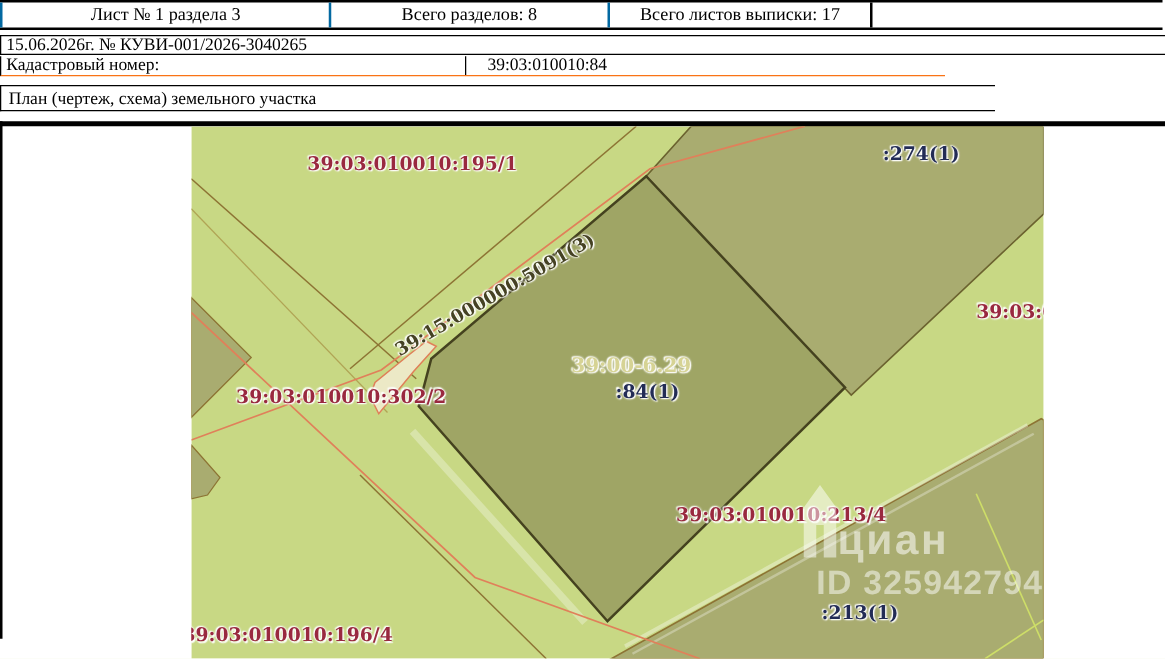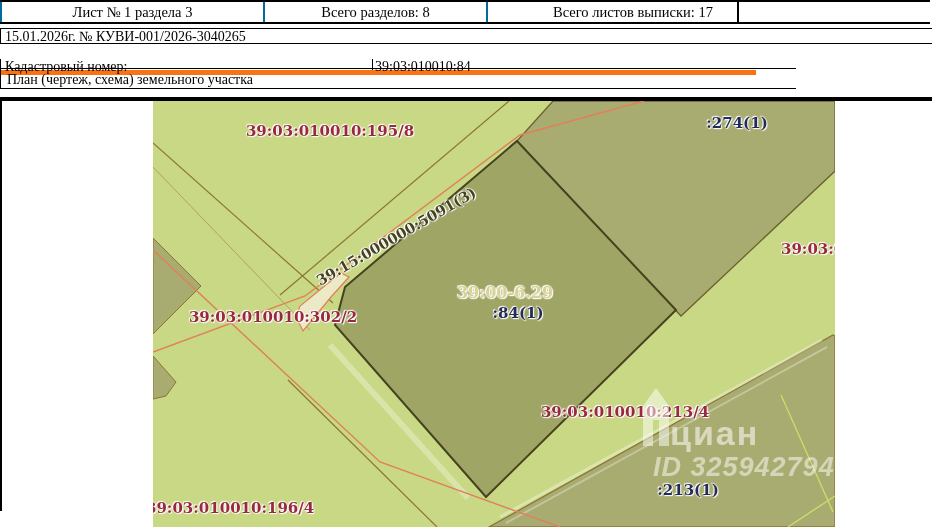--- a/index.html
+++ b/index.html
@@ -4,30 +4,30 @@
 <style>
   html,body{margin:0;padding:0;background:#fff;}
   body{width:932px;height:527px;position:relative;overflow:hidden;
        font-family:"Liberation Serif", serif;color:#000;}
   
   .row1{position:absolute;left:0;top:0;width:930px;height:20px;
         border-top:2px solid #000;border-bottom:2px solid #000;
         display:flex;}
   .row1 .cell{border-left:2px solid #0369a1;flex:none;display:flex;
         align-items:center;justify-content:center;font-size:14.5px;}
-  .row1 .cell:last-child{border-right:2px solid #000;padding-left:41px;}
+  .row1 .cell:last-child{border-right:2px solid #000;}
   .c1{width:261px;} .c2{width:232px;} .c3{width:221px;} .c4{width:208px;}
   .row2{position:absolute;left:0;top:28px;width:932px;height:16px;
         border-top:1px solid #000;border-bottom:1px solid #000;border-left:1px solid #000;
         font-size:14px;line-height:16px;padding-left:4px;box-sizing:border-box;}
-  .row3{position:absolute;left:0;top:59px;width:756px;height:16px;
-        border-bottom:5px solid #f97316;border-left:1px solid #000;
+  .row3{position:absolute;left:0;top:45px;width:756px;height:16px;
+        border-bottom:1px solid #f97316;border-left:1px solid #000;
         font-size:14px;line-height:16px;display:flex;box-sizing:border-box;}
   .row3 .k{width:371px;padding-left:4px;box-sizing:border-box;}
-  .row3 .v{border-left:1px solid #000;padding-left:2px;flex:1;}
+  .row3 .v{border-left:1px solid #000;padding-left:17px;flex:1;}
   .row4{position:absolute;left:0;top:68px;width:796px;height:21px;
         border:1px solid #000;border-right:none;font-size:14px;line-height:21px;
         padding-left:6px;box-sizing:border-box;}
   .map-frame-top{position:absolute;left:0;top:97px;width:932px;height:4px;background:#000;}
   .map-frame-left{position:absolute;left:0;top:97px;width:2px;height:414px;background:#000;}
   
   .map{position:absolute;left:153px;top:101px;width:682px;height:426px;overflow:hidden;}
   .map svg{position:absolute;left:0;top:0;}
   .lbl{position:absolute;white-space:nowrap;font-family:"DejaVu Serif","Liberation Serif",serif;
        font-weight:bold;transform:translate(-50%,-50%);
@@ -45,21 +45,21 @@
 </style>
 </head>
 <body>
 
 <div class="row1">
   <div class="cell c1">Лист № 1 раздела 3</div>
   <div class="cell c3">Всего разделов: 8</div>
   <div class="cell c4">Всего листов выписки: 17</div>
 </div>
 
-<div class="row2">15.01.2026г. № КУВИ-001/2026-3040265</div>
+<div class="row2">15.06.2026г. № КУВИ-001/2026-3040265</div>
 
 <div class="row3">
   <div class="k">Кадастровый номер:</div>
   <div class="v">39:03:010010:84</div>
 </div>
 
 <div class="row4">План (чертеж, схема) земельного участка</div>
 
 <div class="map-frame-top"></div>
 <div class="map-frame-left"></div>
@@ -89,29 +89,29 @@
     <polyline points="153,250 380,462 560,527" fill="none" stroke="#e0805a" stroke-width="1.4"></polyline>
 
     <line x1="781" y1="395" x2="833" y2="512" stroke="#cede68" stroke-width="1.3"></line>
     <line x1="788" y1="527" x2="835" y2="496" stroke="#cede68" stroke-width="1.3"></line>
 
     <polygon points="517,141 676,310 486,497 335,325 345,287" fill="#9fa565" stroke="#45421f" stroke-width="2"></polygon>
 
     <polygon points="349,277 331,297 303,331 296,317 300,306 327,284 341,273" fill="#ece9c6" stroke="#e07f58" stroke-width="1.2"></polygon>
   </svg>
 
-  <div class="lbl red" style="left:177px;top:30px;">39:03:010010:195/8</div>
+  <div class="lbl red" style="left:177px;top:30px;">39:03:010010:195/1</div>
   <div class="lbl navy" style="left:584px;top:22px;">:274(1)</div>
   <div class="lbl red edge" style="left:628px;top:148px;">39:03:0</div>
   <div class="lbl road" style="left:243px;top:135px;">39:15:000000:5091(3)</div>
   <div class="lbl red" style="left:120px;top:216px;">39:03:010010:302/2</div>
   <div class="lbl khaki" style="left:352px;top:191px;">39:00-6.29</div>
   <div class="lbl navy" style="left:365px;top:212px;">:84(1)</div>
   <div class="lbl red" style="left:472px;top:311px;">39:03:010010:213/4</div>
   <div class="lbl navy" style="left:535px;top:389px;">:213(1)</div>
   <div class="lbl red edge" style="left:-7px;top:407px;">39:03:010010:196/4</div>
 
   <svg class="wm" style="left:484px;top:283px;" width="38" height="64" viewBox="0 0 38 64">
     <path d="M6,62 L6,22 L19,4 L32,22 L32,62 L22,62 L22,36 L16,36 L16,62 Z" fill="rgba(255,255,255,0.5)"></path>
   </svg>
   <div class="wm wm-brand" style="left:517px;top:332px;transform:translateY(-50%);">циан</div>
-  <div class="wm wm-id" style="left:500px;top:366px;transform:translateY(-50%);white-space:nowrap;font-style:italic;">ID 325942794</div>
+  <div class="wm wm-id" style="left:500px;top:366px;transform:translateY(-50%);white-space:nowrap;">ID 325942794</div>
 </div>
 
 </body></html>

